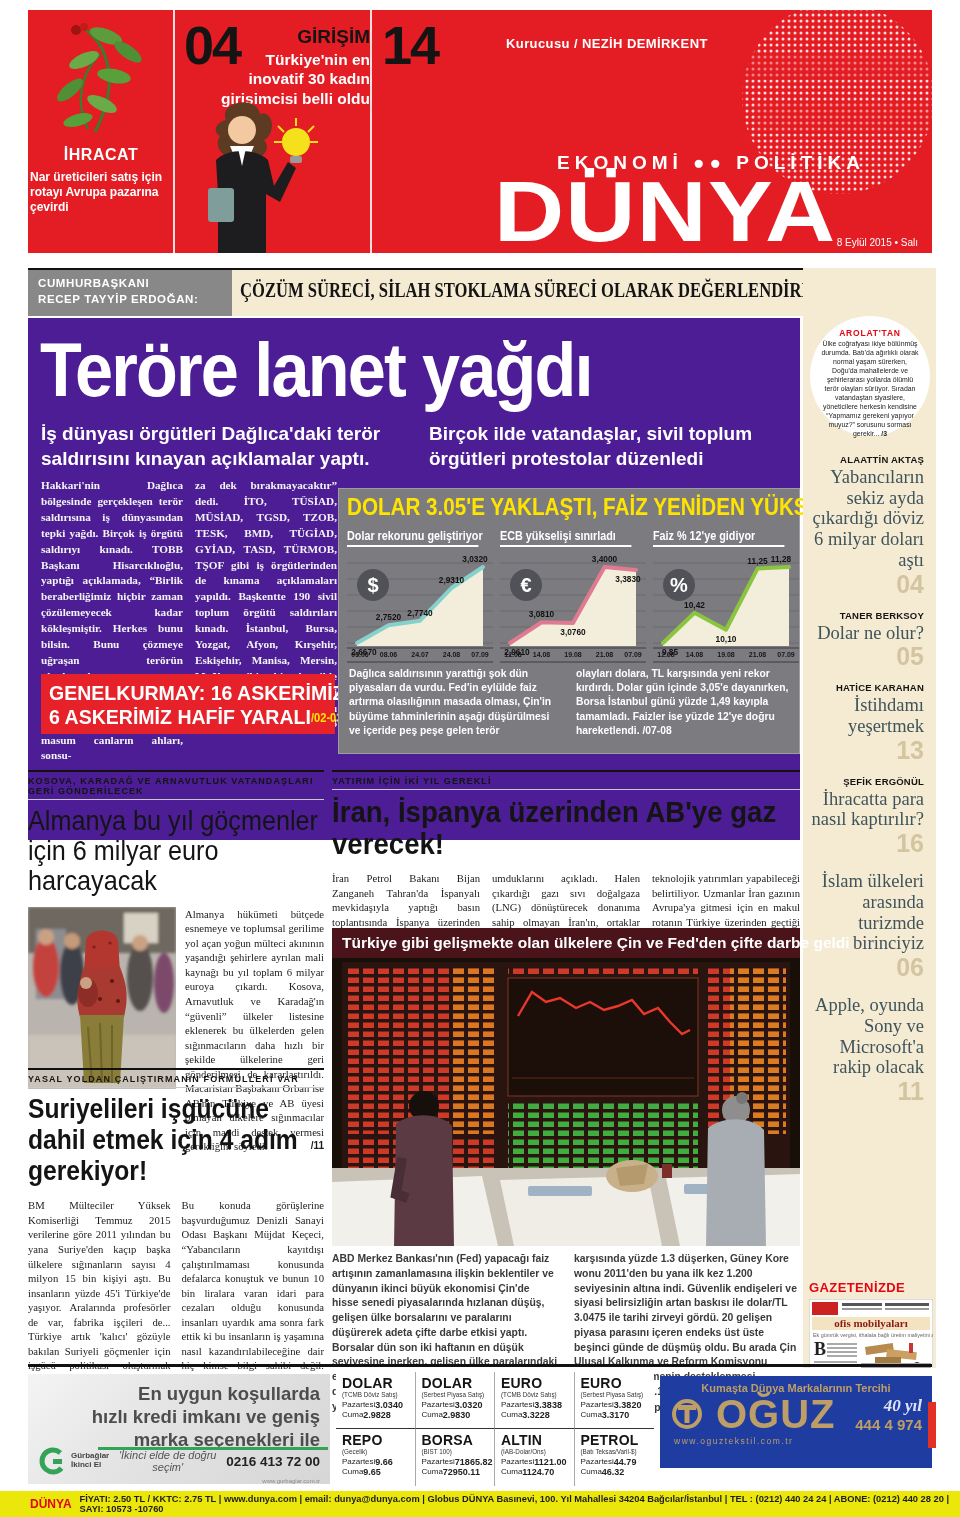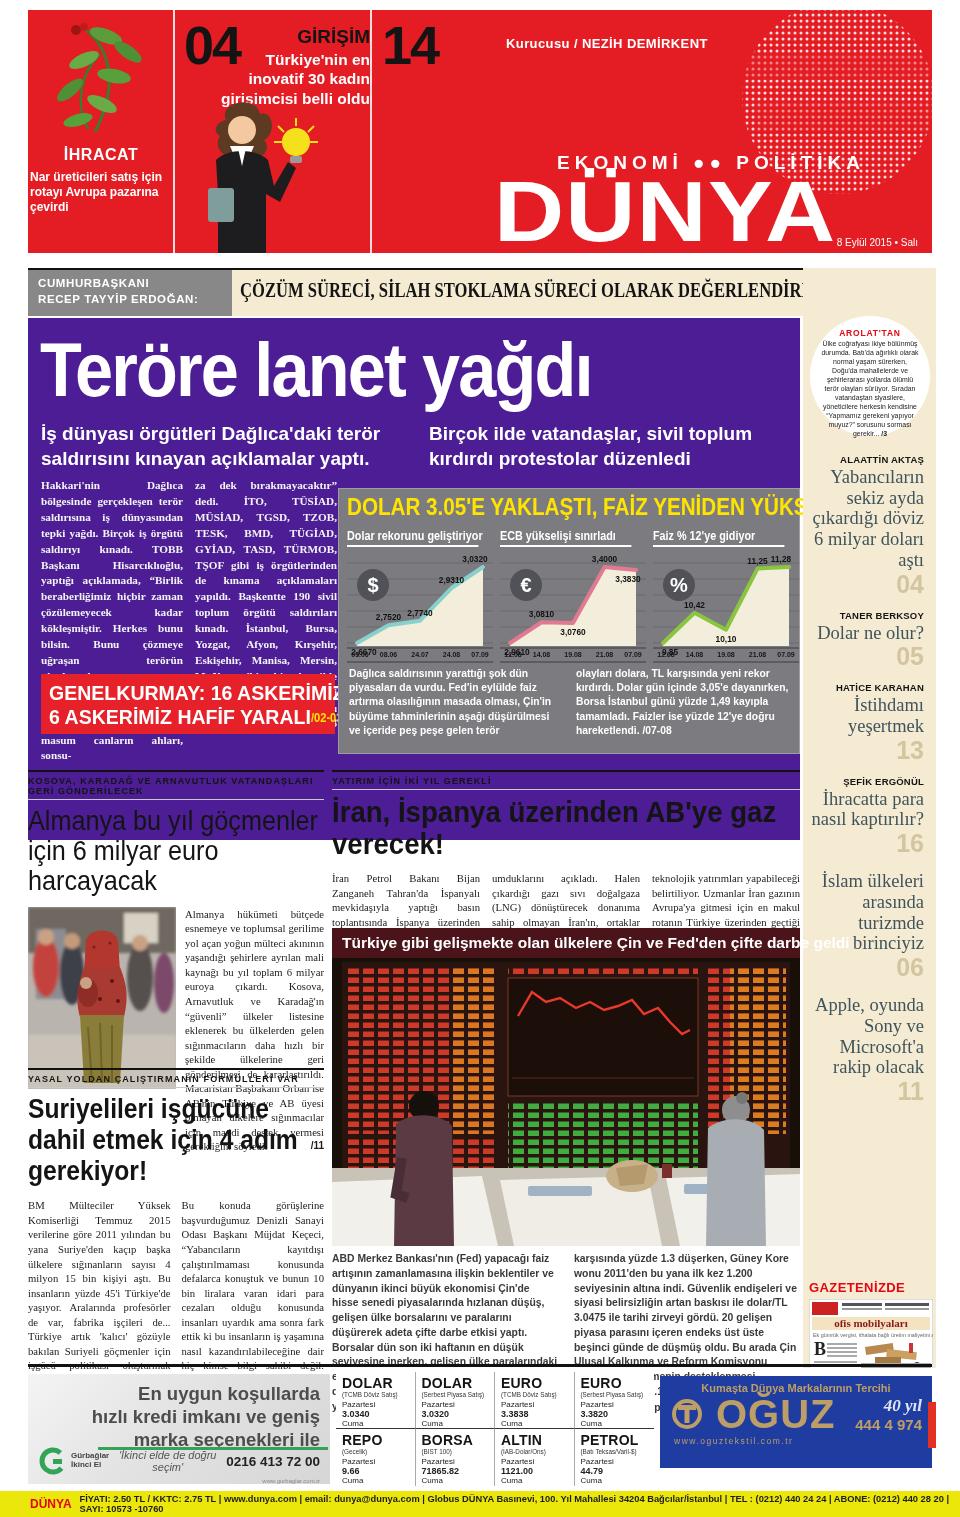--- a/index.html
+++ b/index.html
@@ -120,21 +120,21 @@
   .gb-brand{font-size:8px;font-weight:bold;color:#444;line-height:1.1;margin-left:3px;}
   .gb-greenbar{position:absolute;left:70px;bottom:34px;width:230px;height:3px;background:#33a457;}
 
   .markets{left:336px;top:1372px;width:318px;height:114px;background:#fff;display:grid;
       grid-template-columns:repeat(4,1fr);grid-template-rows:1fr 1fr;}
   .mk-cell{padding:3px 6px;border-right:1px solid #aaa;overflow:hidden;}
   .mk-cell:nth-child(4n){border-right:none;}
   .mk-cell:nth-child(-n+4){border-bottom:1.5px solid #333;}
   .mk-title{font-weight:900;font-size:14px;color:#141414;letter-spacing:.2px;}
   .mk-sub{font-size:6.3px;color:#333;margin-bottom:2px;}
-  .mk-row{display:flex;justify-content:flex-start;font-size:8px;color:#222;flex-direction:column;}
+  .mk-row{display:flex;justify-content:flex-start;font-size:8px;color:#222;}
   .mk-row b{font-size:9px;}
 
   .ad-oguz{left:660px;top:1376px;width:272px;height:92px;background:#1f3da0;overflow:visible;}
   .og-tag{text-align:center;color:#bd9e66;font-weight:bold;font-size:11px;margin-top:6px;}
   .og-row{display:flex;align-items:center;padding:0 10px;gap:8px;}
   .og-logo{color:#bd9e66;font-weight:900;font-size:40px;letter-spacing:1px;line-height:1;}
   .og-url{color:#bd9e66;font-size:8.5px;letter-spacing:1.5px;margin:2px 0 0 14px;}
   .og-right{margin-left:auto;text-align:right;color:#cfd5ee;}
   .og-years{font-family:"Liberation Serif",serif;font-style:italic;font-weight:bold;font-size:17px;color:#dfe4f5;}
   .og-phone{font-weight:900;font-size:15px;color:#bd9e66;}
@@ -223,21 +223,21 @@
     </div>
     <div class="banner-head">
       <span>ÇÖZÜM SÜRECİ, SİLAH STOKLAMA SÜRECİ OLARAK DEĞERLENDİRİLDİ</span><span class="pref">/02</span>
     </div>
   </div>
 
   <div class="abs blackpanel">
     <div class="lead-head">Teröre lanet yağdı</div>
     <div class="lead-subs">
       <div class="lead-sub s1">İş dünyası örgütleri Dağlıca'daki terör saldırısını kınayan açıklamalar yaptı.</div>
-      <div class="lead-sub s2">Birçok ilde vatandaşlar, sivil toplum kırdırdı protestolar düzenledi</div>
+      <div class="lead-sub s2">Birçok ilde vatandaşlar, sivil toplum örgütleri protestolar düzenledi</div>
     </div>
     <div class="lead-body">
       <div class="lead-col">Hakkari'nin Dağlıca bölgesinde gerçekleşen terör saldırısına iş dünyasından tepki yağdı. Birçok iş örgütü saldırıyı kınadı. TOBB Başkanı Hisarcıklıoğlu, yaptığı açıklamada, “Birlik beraberliğimiz hiçbir zaman çözülemeyecek kadar kökleşmiştir. Herkes bunu bilsin. Bunu çözmeye uğraşan terörün planlayıcılarını, destekleyicilerini ve eylemcilerin peşini, alınlarındaki kara leke ve masum canların ahları, sonsu-</div>
       <div class="lead-col">
         <span>za dek bırakmayacaktır” dedi. İTO, TÜSİAD, MÜSİAD, TGSD, TZOB, TESK, BMD, TÜGİAD, GYİAD, TASD, TÜRMOB, TŞOF gibi iş örgütlerinden de kınama açıklamaları yapıldı. Başkentte 190 sivil toplum örgütü saldırıları kınadı. İstanbul, Bursa, Yozgat, Afyon, Kırşehir, Eskişehir, Manisa, Mersin, Muğla gibi birçok ilde protesto edildi. Fethiye'deki 500 eğlence mekanı işletmelerini kapattı.</span>
         <span class="pref">/02-03</span>
       </div>
     </div>
     <div class="alertbox">
       <div class="alert-line">GENELKURMAY: 16 ASKERİMİZ ŞEHİT</div>

